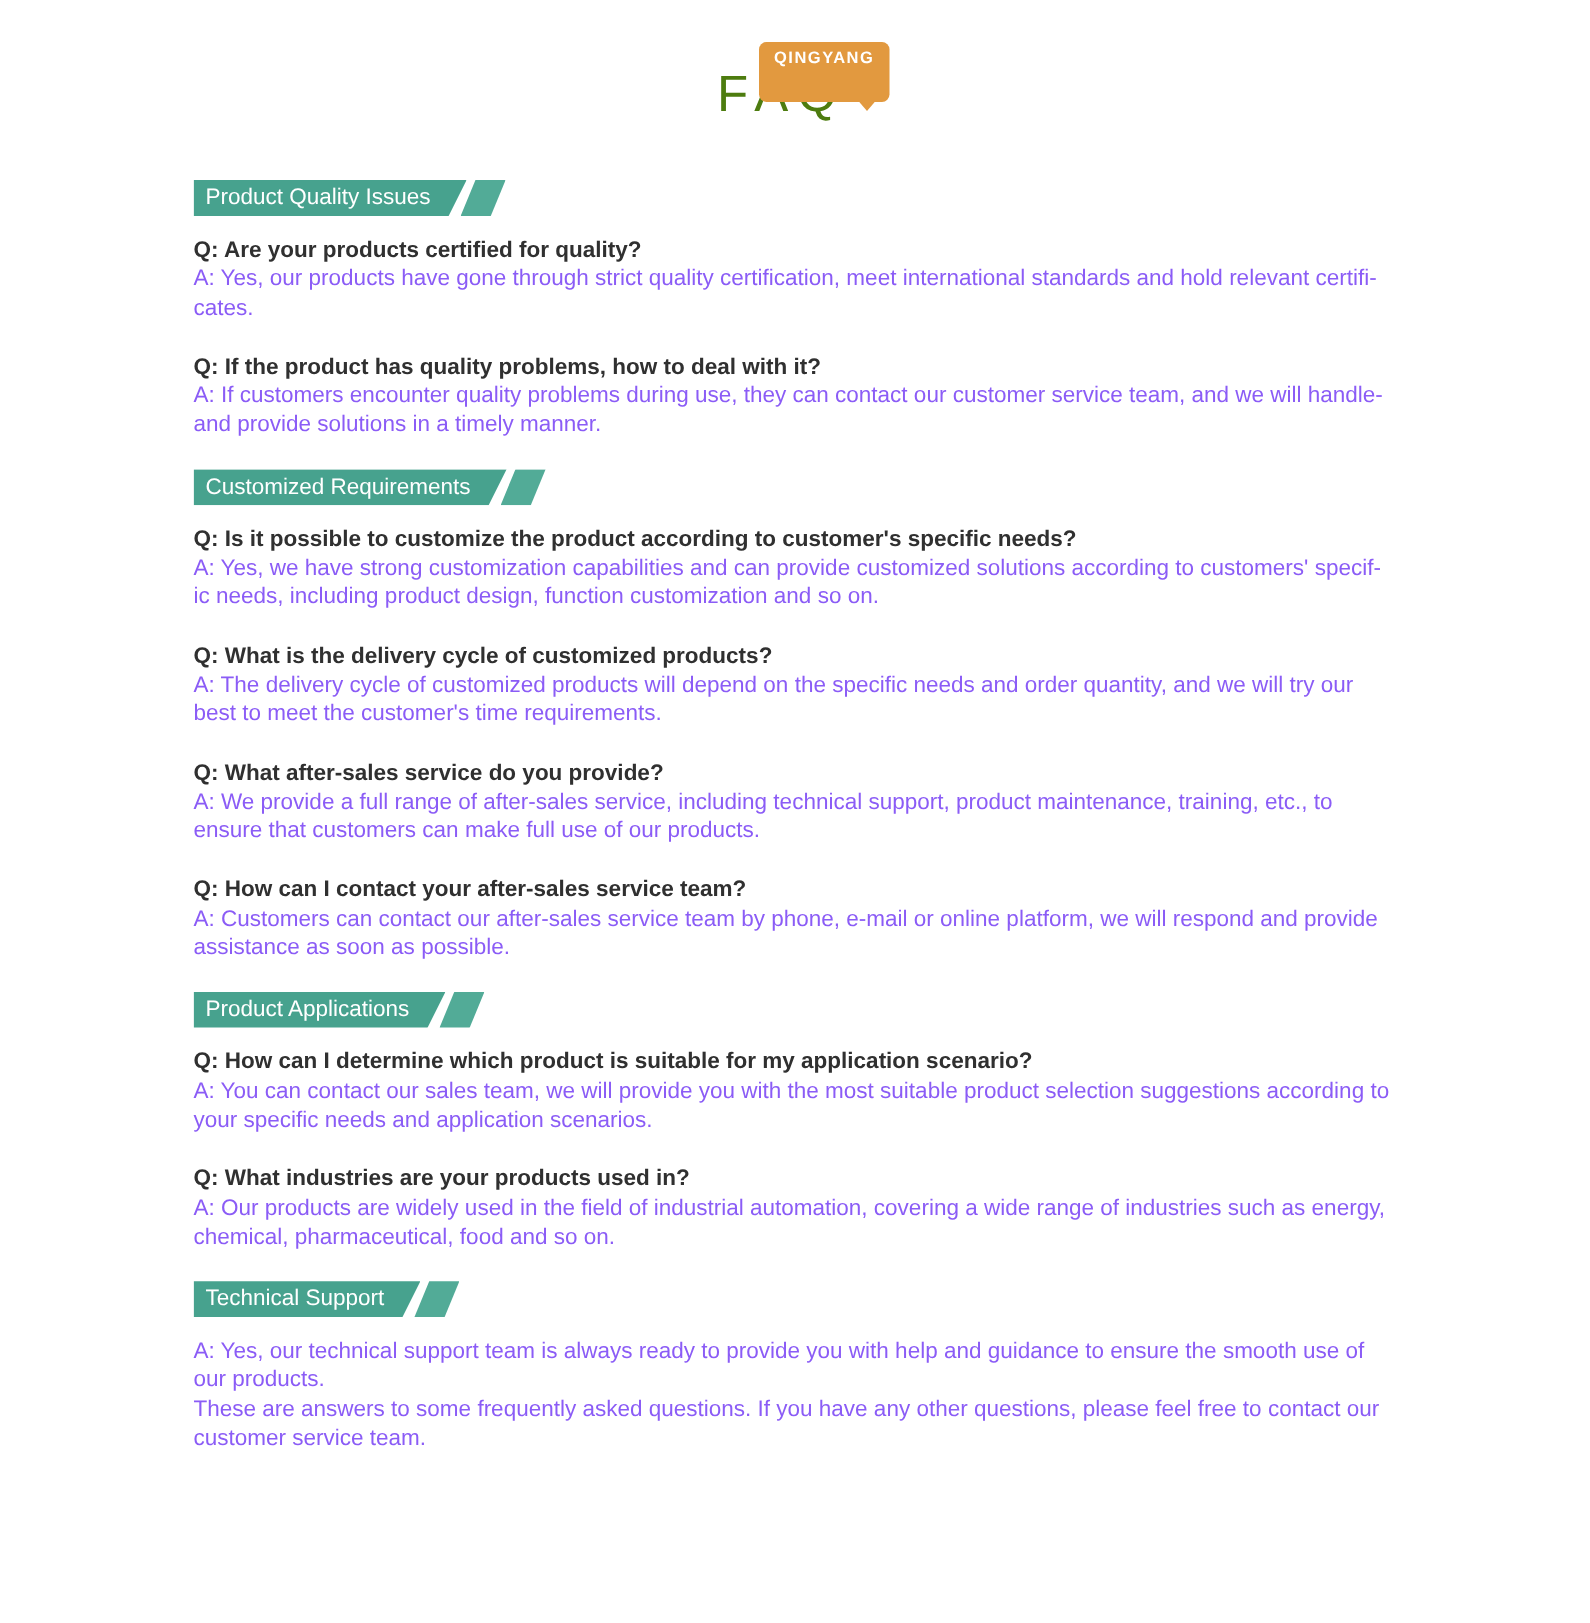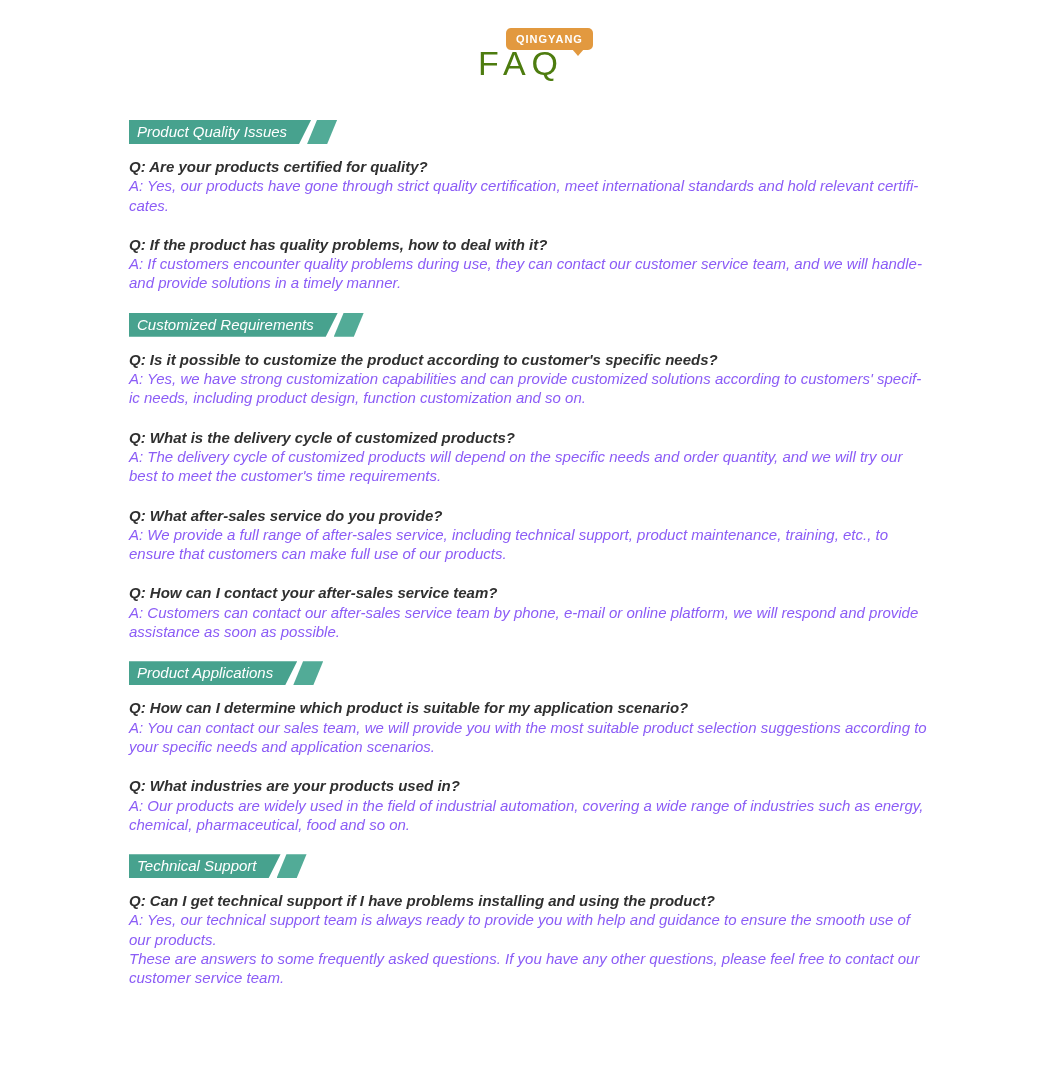--- a/index.html
+++ b/index.html
@@ -28,21 +28,21 @@
   }
   .logo {
     position: absolute;
     left: 478px;
     top: 28px;
   }
   .badge {
     position: absolute;
     left: 28px;
     top: 0;
-    height: 22px;
+    height: 40px;
     line-height: 22px;
     padding: 0 10px;
     background: #e2993f;
     color: #ffffff;
     font-size: 11px;
     font-weight: bold;
     letter-spacing: 1px;
     border-radius: 5px;
     white-space: nowrap;
   }
@@ -68,21 +68,20 @@
   }
 
   
   .content {
     position: relative;
     margin-left: 129px;
     width: 824px;
   }
   .faq-section {
     margin-bottom: 20px;
-    font-style: italic;
   }
 
   
   .ribbon {
     position: relative;
     display: block;
     height: 24px;
     margin-bottom: 13px;
   }
   .ribbon-inner {
@@ -220,21 +219,20 @@
     </section>
 
     <section class="faq-section">
       <div class="ribbon">
         <span class="ribbon-inner">
           <span class="ribbon-main">Technical Support</span>
           <span class="ribbon-accent"></span>
         </span>
       </div>
       <div class="qa">
-        <p class="q">Q: Can I get technical support if I have problems installing and using the product?</p>
         <p class="a">A: Yes, our technical support team is always ready to provide you with help and guidance to ensure the smooth use of
 our products.
 These are answers to some frequently asked questions. If you have any other questions, please feel free to contact our
 customer service team.</p>
       </div>
     </section>
 
   </main>
 </div>
 

